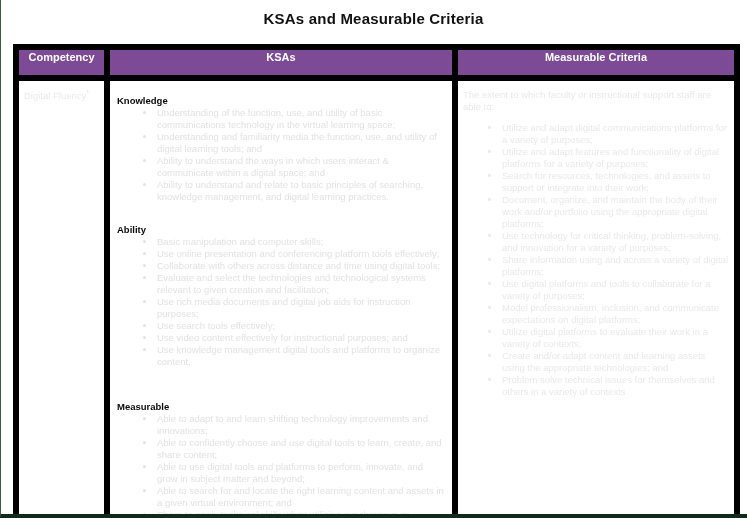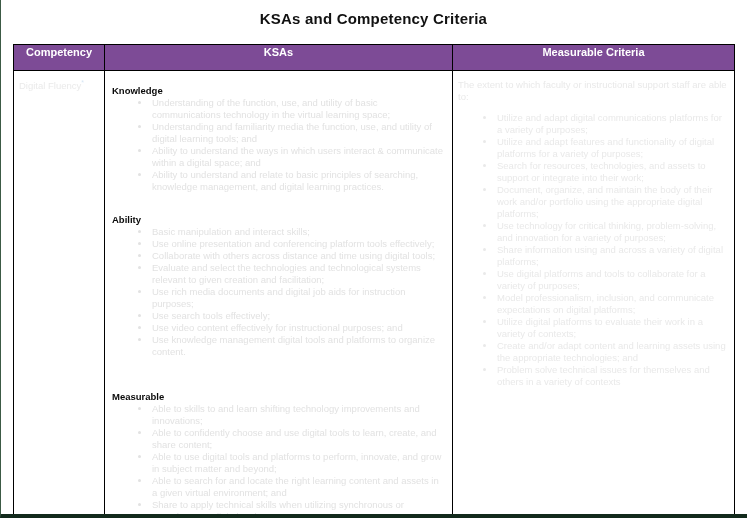--- a/index.html
+++ b/index.html
@@ -25,21 +25,21 @@
     color: #111111;
     letter-spacing: 0.2px;
   }
   table.ksa-table {
     margin: 17px 0 0 13px;
     width: 721px;
     border-collapse: collapse;
     table-layout: fixed;
   }
   table.ksa-table th, table.ksa-table td {
-    border: 1px solid #000000;
+    border: 6px solid #000000;
     vertical-align: top;
     overflow: hidden;
   }
   th.col-head {
     background: #7d4b96;
     color: #ffffff;
     font-size: 11px;
     font-weight: bold;
     height: 23px;
     text-align: center;
@@ -80,21 +80,21 @@
   ul.faint-list li { padding-left: 1px; }
   .criteria-cell-inner { color: #e9e9e9; font-size: 9.5px; line-height: 11.5px; }
   .criteria-intro { margin: 0 0 10px 0; }
   ul.criteria-list { color: #e9e9e9; padding-left: 38px; }
 </style>
 </head>
 <body>
 
 <div class="page-frame"></div>
 
-<h1 class="doc-title">KSAs and Competency Criteria</h1>
+<h1 class="doc-title">KSAs and Measurable Criteria</h1>
 
 <table class="ksa-table">
   <colgroup>
     <col class="col-competency">
     <col class="col-ksas">
     <col class="col-criteria">
   </colgroup>
   <thead>
     <tr>
       <th class="col-head">Competency</th>
@@ -116,35 +116,35 @@
             <li>Understanding of the function, use, and utility of basic communications technology in the virtual learning space;</li>
                 <li>Understanding and familiarity media the function, use, and utility of digital learning tools; and</li>
                 <li>Ability to understand the ways in which users interact &amp; communicate within a digital space; and</li>
                 <li>Ability to understand and relate to basic principles of searching, knowledge management, and digital learning practices.</li>
               </ul>
           </div>
           <div class="ksa-section sec-skills">
             <div class="section-heading">Ability</div>
             <ul class="faint-list">
 
-            <li>Basic manipulation and interact skills;</li>
+            <li>Basic manipulation and computer skills;</li>
                 <li>Use online presentation and conferencing platform tools effectively;</li>
                 <li>Collaborate with others across distance and time using digital tools;</li>
                 <li>Evaluate and select the technologies and technological systems relevant to given creation and facilitation;</li>
                 <li>Use rich media documents and digital job aids for instruction purposes;</li>
                 <li>Use search tools effectively;</li>
                 <li>Use video content effectively for instructional purposes; and</li>
                 <li>Use knowledge management digital tools and platforms to organize content.</li>
               </ul>
           </div>
           <div class="ksa-section sec-abilities">
             <div class="section-heading">Measurable</div>
             <ul class="faint-list">
 
-            <li>Able to skills to and learn shifting technology improvements and innovations;</li>
+            <li>Able to adapt to and learn shifting technology improvements and innovations;</li>
                 <li>Able to confidently choose and use digital tools to learn, create, and share content;</li>
                 <li>Able to use digital tools and platforms to perform, innovate, and grow in subject matter and beyond;</li>
                 <li>Able to search for and locate the right learning content and assets in a given virtual environment; and</li>
                 <li>Share to apply technical skills when utilizing synchronous or asynchronous digital tools.</li>
               </ul>
           </div>
         </div>
       </td>
       <td class="body-cell">
         <div class="criteria-cell-inner">

